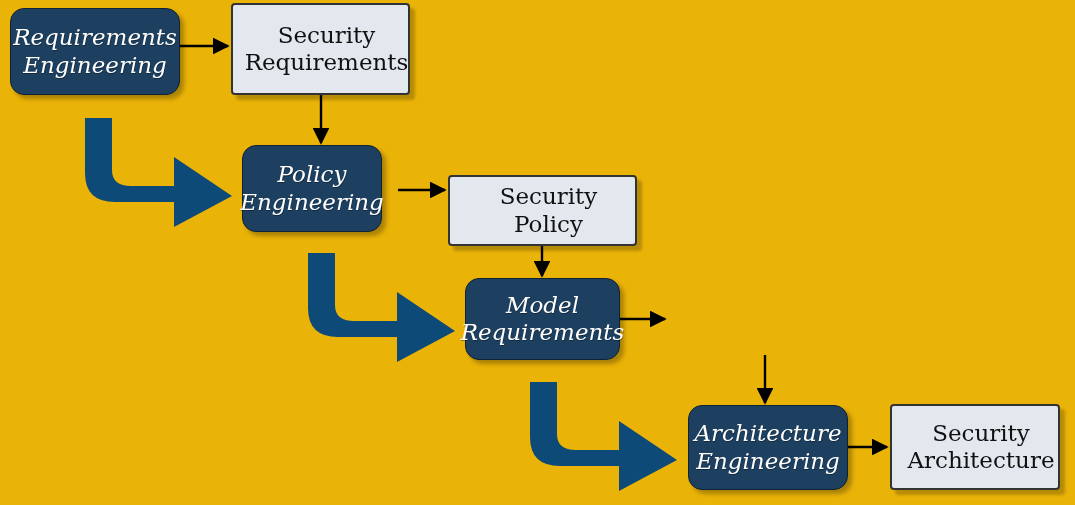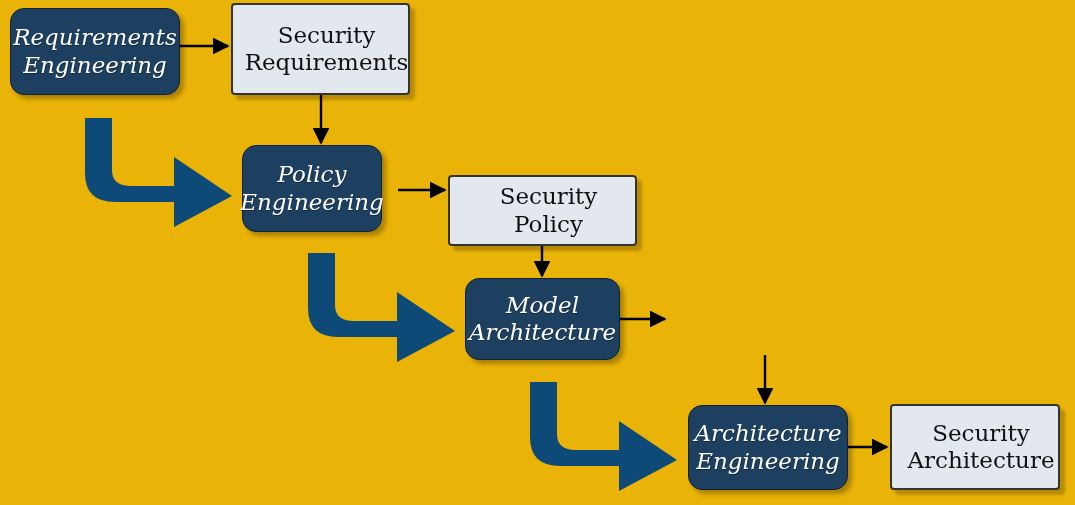--- a/index.html
+++ b/index.html
@@ -143,21 +143,21 @@
     <span class="node-label">Policy
 Engineering</span>
   </div>
 
   <div class="node artifact" id="node-security-policy" style="left:448px; top:155px; width:189px; height:71px;margin-top:20px;">
     <span class="node-label">Security Policy</span>
   </div>
 
   <div class="node process" id="node-model-engineering" style="left:465px; top:278px; width:155px; height:82px;">
     <span class="node-label">Model
-Architecture</span>
+Requirements</span>
   </div>
 
 
   <div class="node process" id="node-architecture-engineering" style="left:688px; top:405px; width:160px; height:85px;">
     <span class="node-label">Architecture
 Engineering</span>
   </div>
 
   <div class="node artifact" id="node-security-architecture" style="left:890px; top:404px; width:170px; height:86px;">
     <span class="node-label">Security

